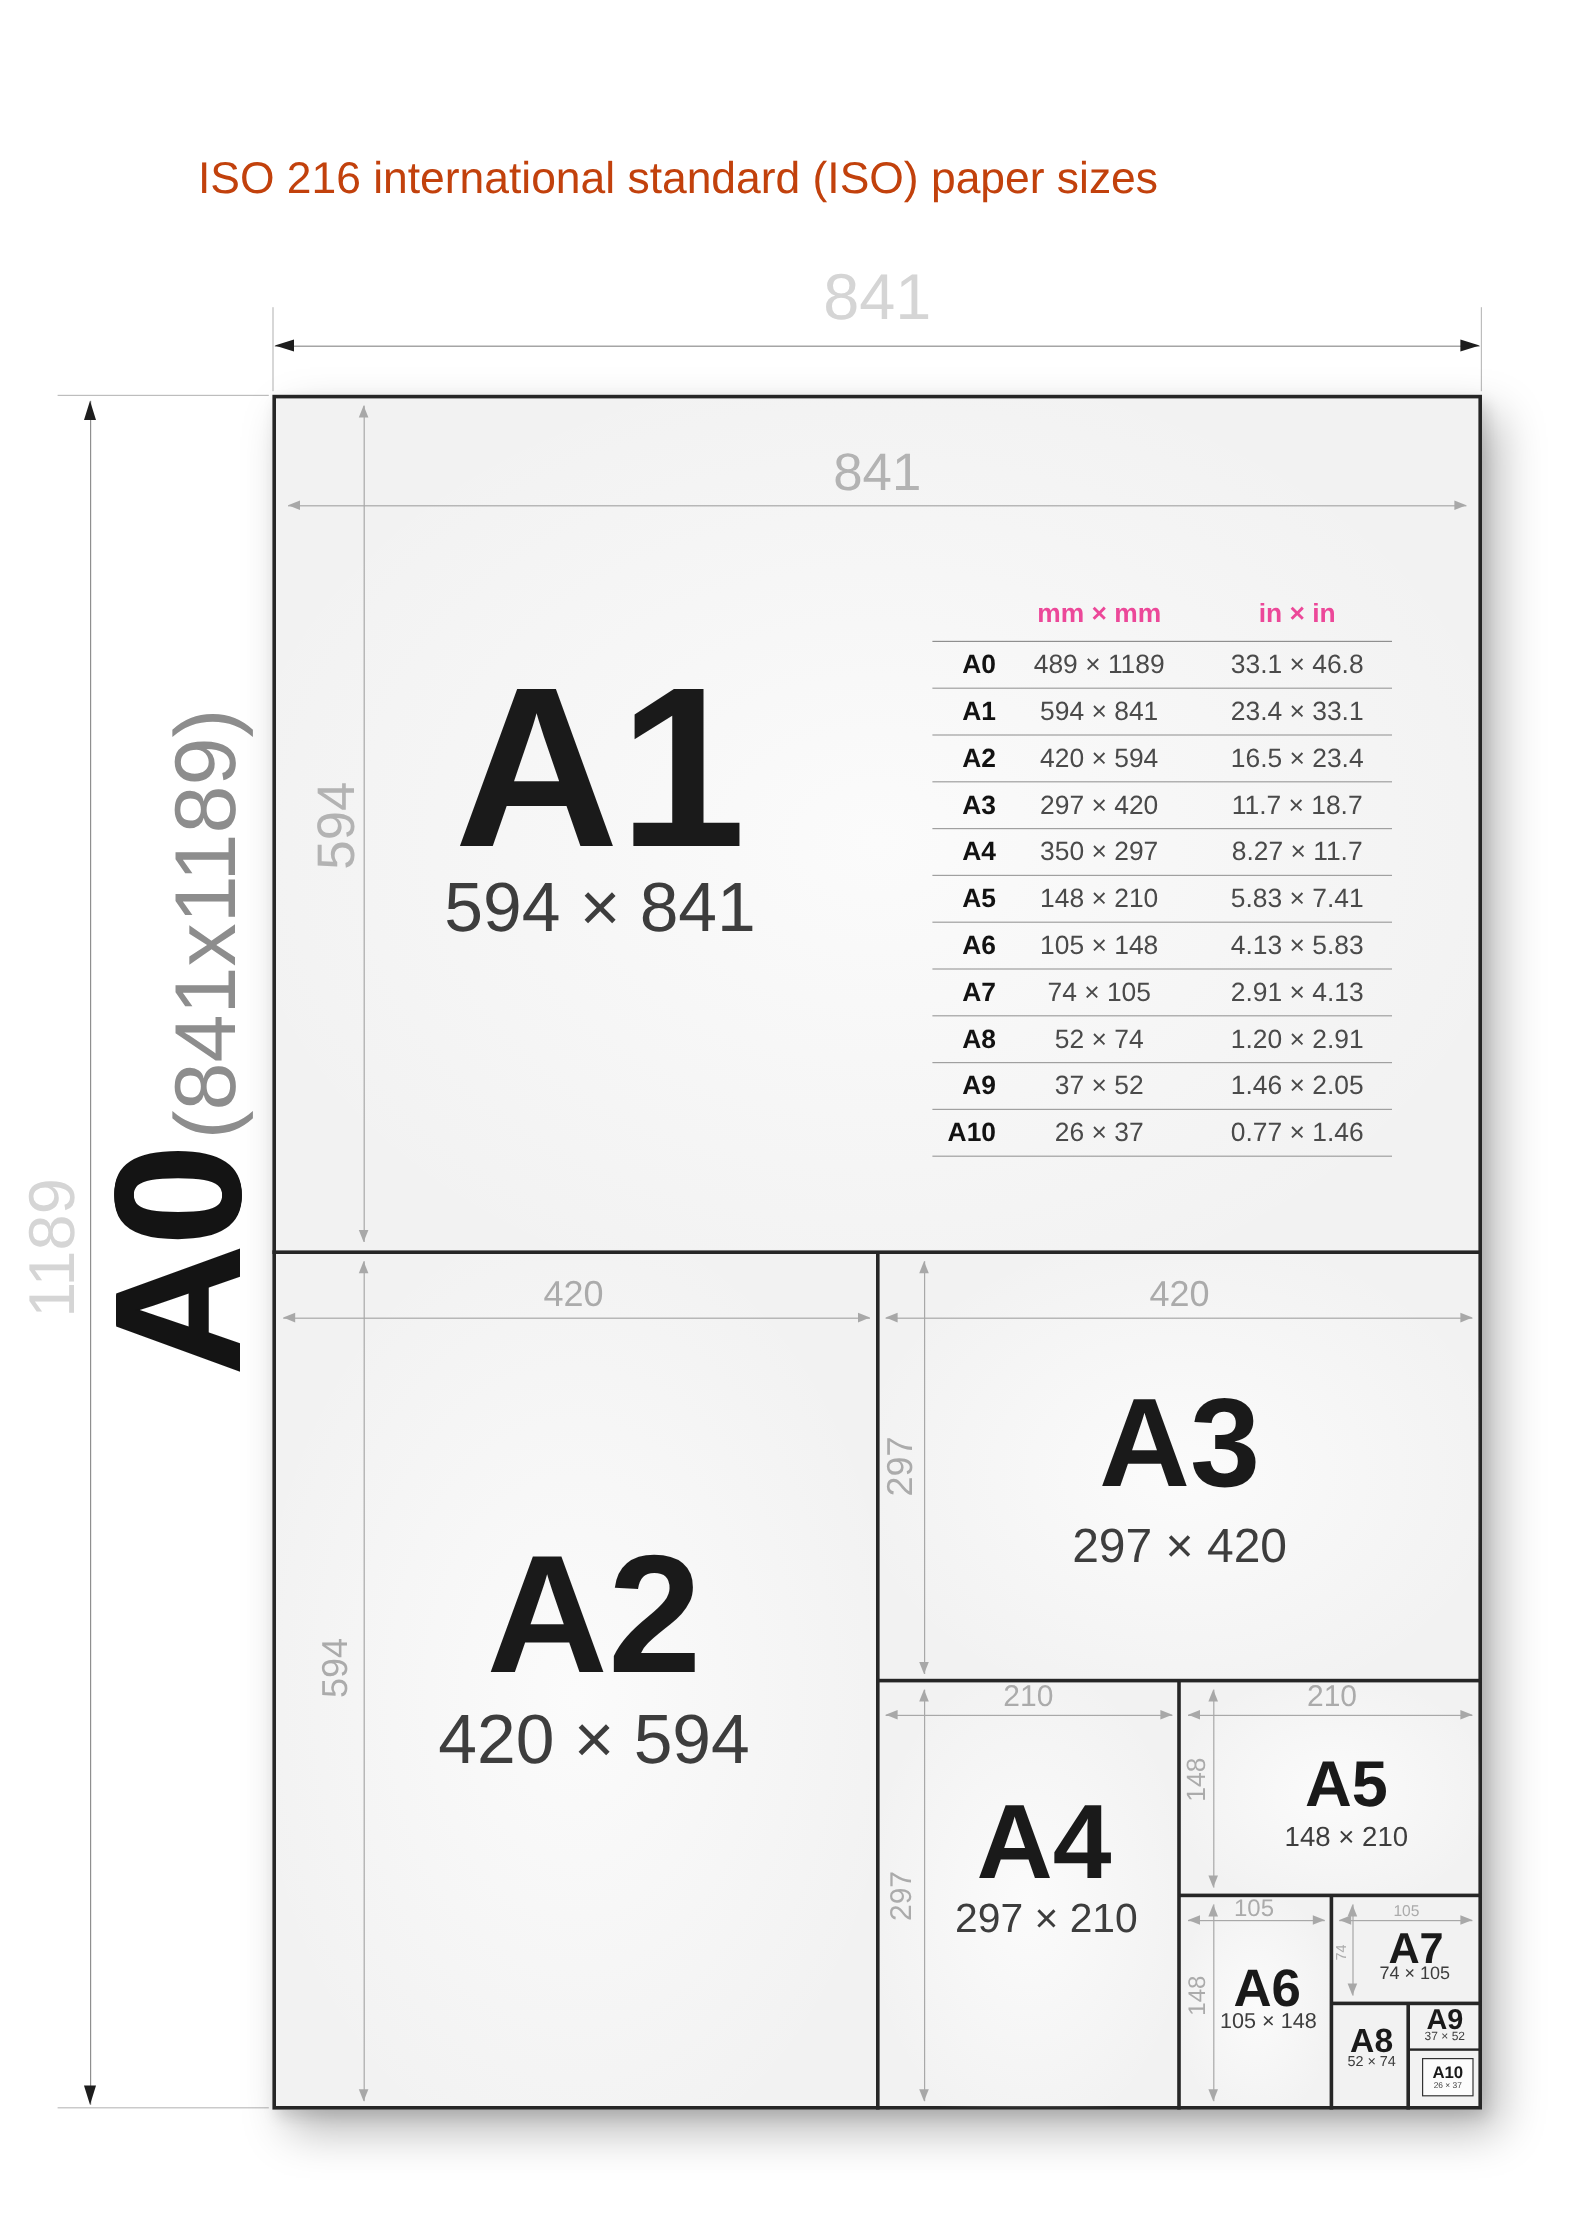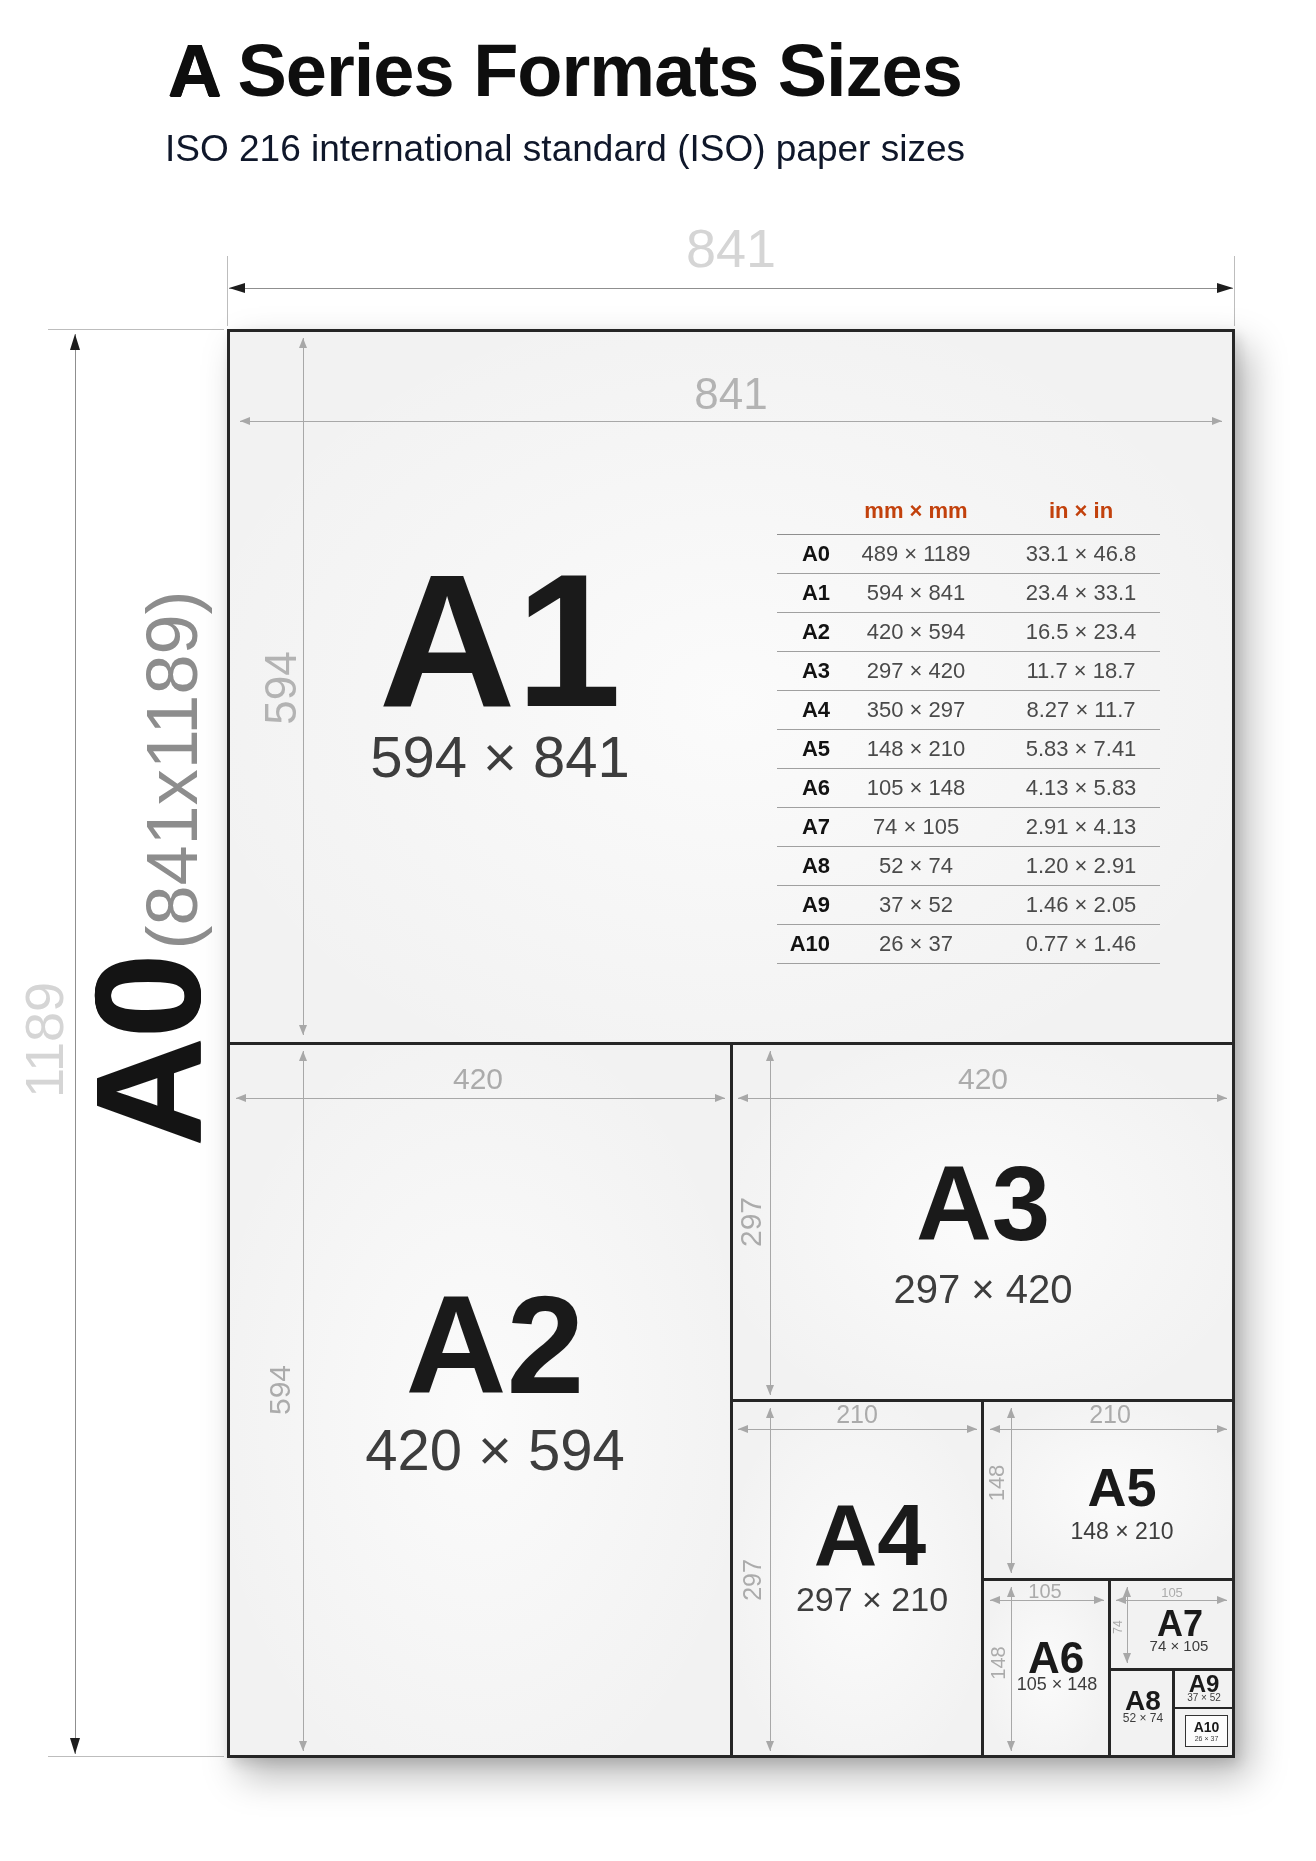--- a/index.html
+++ b/index.html
@@ -30,38 +30,37 @@
   .vline.arr::before{content:"";position:absolute;top:0;left:-4px;width:0;height:0;
     border-left:4px solid transparent;border-right:4px solid transparent;border-bottom:10px solid currentColor;}
   .vline.arr::after{content:"";position:absolute;bottom:0;left:-4px;width:0;height:0;
     border-left:4px solid transparent;border-right:4px solid transparent;border-top:10px solid currentColor;}
   .vline.lg::before{left:-5px;border-left-width:5px;border-right-width:5px;border-bottom-width:16px;}
   .vline.lg::after{left:-5px;border-left-width:5px;border-right-width:5px;border-top-width:16px;}
   .title{position:absolute;left:0;top:28px;width:1130px;text-align:center;font-size:74px;
          font-weight:700;color:#0e0e0e;letter-spacing:-1px;line-height:1.15;}
   .title .t-a{font-weight:700;text-shadow:0.6px 0 #0e0e0e,-0.6px 0 #0e0e0e,0 0.6px #0e0e0e;}
   .subtitle{position:absolute;left:0;top:128px;width:1130px;text-align:center;font-size:37px;
-            font-weight:400;color:#0f172a;letter-spacing:0;}
+            font-weight:400;color:#c2410c;letter-spacing:0;}
   .size-table{position:absolute;left:777px;top:487px;width:383px;font-size:22px;}
   .t-head{display:flex;height:47px;align-items:center;border-bottom:1px solid #8f8f8f;}
   .t-row{display:flex;height:38px;align-items:center;border-bottom:1px solid #a0a0a0;}
   .t-label{width:53px;text-align:right;font-weight:700;color:#121212;}
   .t-mm{width:172px;text-align:center;color:#4a4a4a;}
   .t-in{flex:1;text-align:center;color:#4a4a4a;}
-  .t-head .t-mm,.t-head .t-in{font-weight:700;color:#c2410c;}
+  .t-head .t-mm,.t-head .t-in{font-weight:700;color:#ec4899;}
   .a10box{position:absolute;left:1185px;top:1715px;width:43px;height:32px;border:1px solid #333;
           background:#fcfcfc;box-sizing:border-box;display:flex;flex-direction:column;
           align-items:center;justify-content:center;line-height:1;}
 </style>
 </head>
 <body>
 
 <div class="canvas">
 
-  <div class="title"><span class="t-a">A</span><span> Series Formats Sizes</span></div>
   <div class="subtitle">ISO 216 international standard (ISO) paper sizes</div>
 
   <div class="lbl dim-light" style="left:731px;top:248px;font-size:54px;">841</div>
   <div class="hline arr lg dark" style="left:229px;top:288px;width:1004px;"></div>
   <div class="ext" style="left:227px;top:256px;width:1px;height:70px;"></div>
   <div class="ext" style="left:1234px;top:256px;width:1px;height:70px;"></div>
 
   <div class="vlbl dim-light" style="left:44px;top:1040px;font-size:54px;">1189</div>
   <div class="vline arr lg dark" style="left:75px;top:334px;height:1420px;"></div>
   <div class="ext" style="left:48px;top:329px;width:176px;height:1px;"></div>

